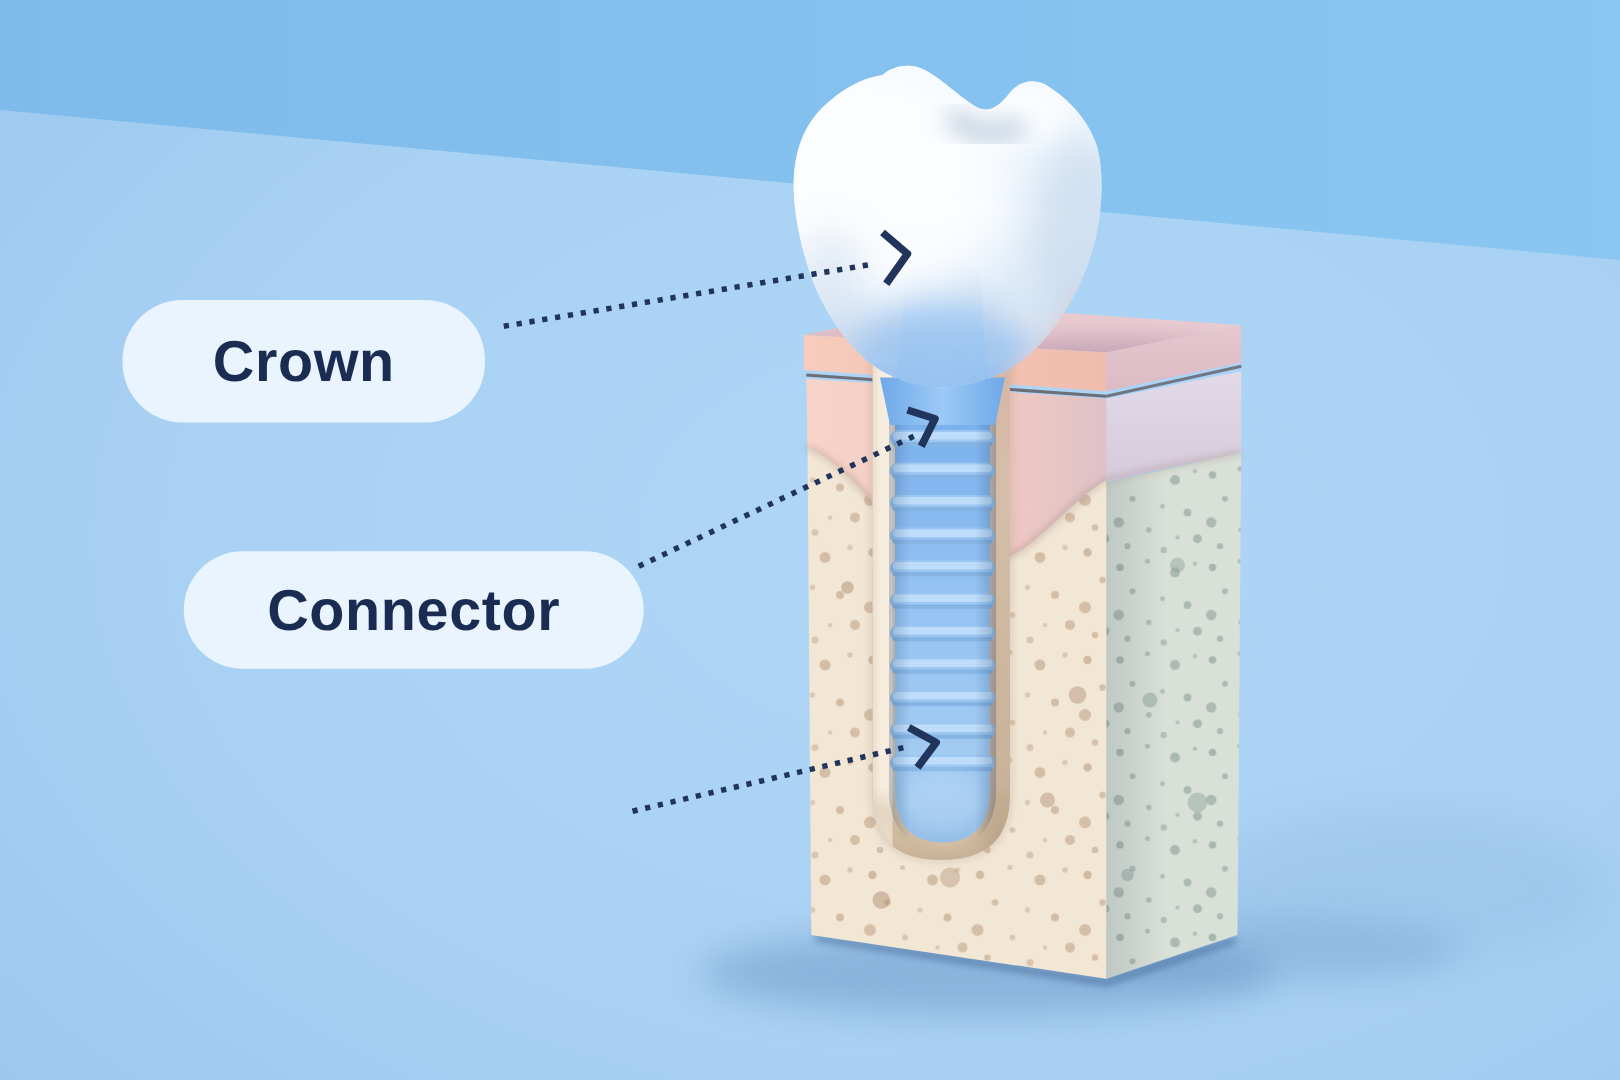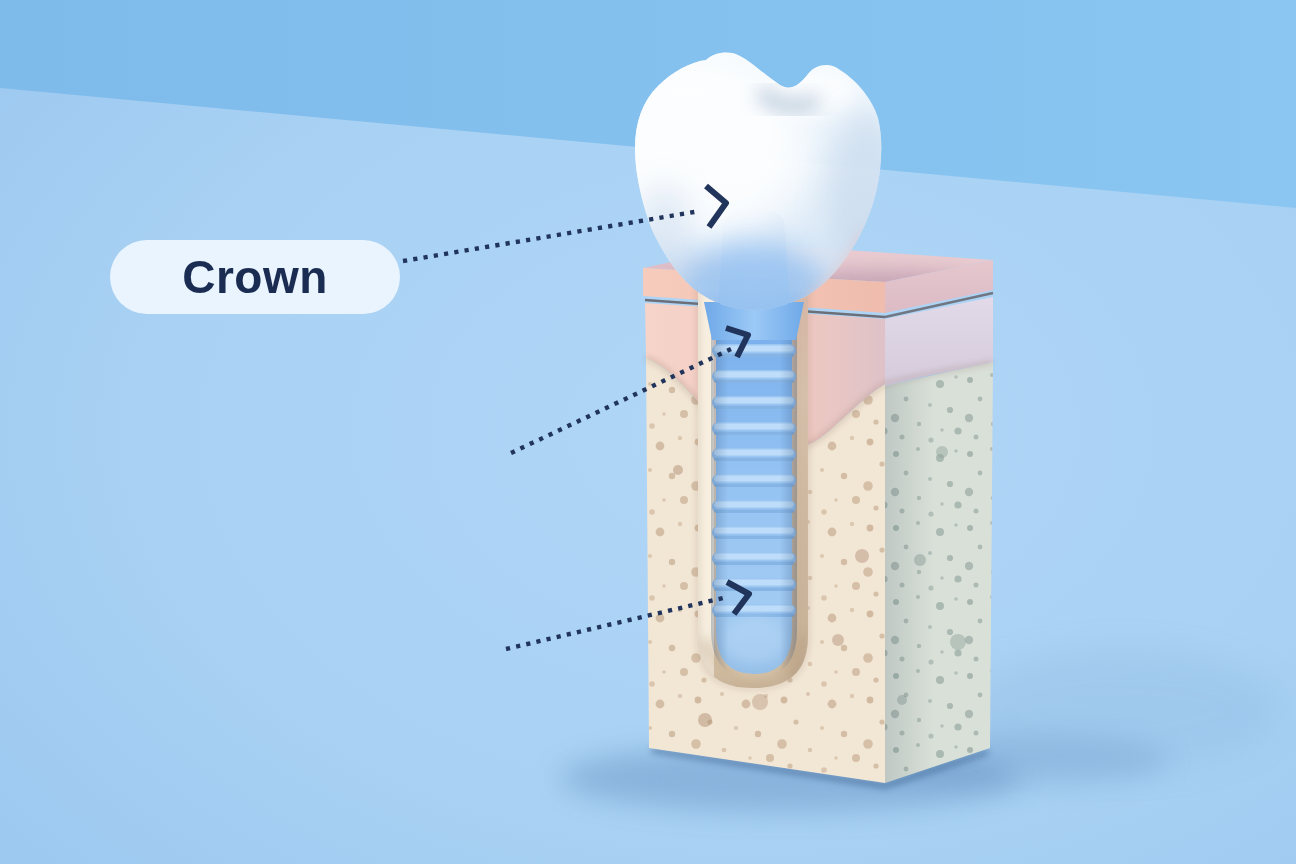--- a/index.html
+++ b/index.html
@@ -6,21 +6,21 @@
   .stage{
     position:relative;width:1296px;height:864px;overflow:hidden;
     font-family:"Liberation Sans", sans-serif;
   }
   .stage svg{position:absolute;left:0;top:0;}
   .pill{
     position:absolute;display:flex;align-items:center;justify-content:center;
     background:#E9F4FE;border-radius:48px;color:#1B2C52;
     font-weight:700;font-size:46px;letter-spacing:0.5px;
   }
-  .pill-crown{left:110px;top:240px;width:290px;height:74px;}
+  .pill-crown{left:98px;top:240px;width:290px;height:98px;}
   .pill-connector{left:147px;top:441px;width:368px;height:94px;}
   .pill-implant{left:203px;top:625px;width:297px;height:94px;}
 </style>
 </head>
 <body>
 
 <div class="stage">
 
   <svg width="1296" height="864" viewBox="0 0 1296 864">
     <defs>
@@ -283,14 +283,17 @@
       <g>
         <line x1="506" y1="649" x2="723" y2="598" stroke-width="4.4" stroke-dasharray="4.2 6.2"></line>
         <path d="M727,582 L749,594 L734,614" stroke-width="6" stroke-linejoin="round"></path>
       </g>
     </g>
   </svg>
 
   <div class="pill pill-crown">
     <span>Crown</span>
   </div>
+  <div class="pill pill-connector">
+    <span>Connector</span>
+  </div>
 
 </div>
 
 </body></html>

